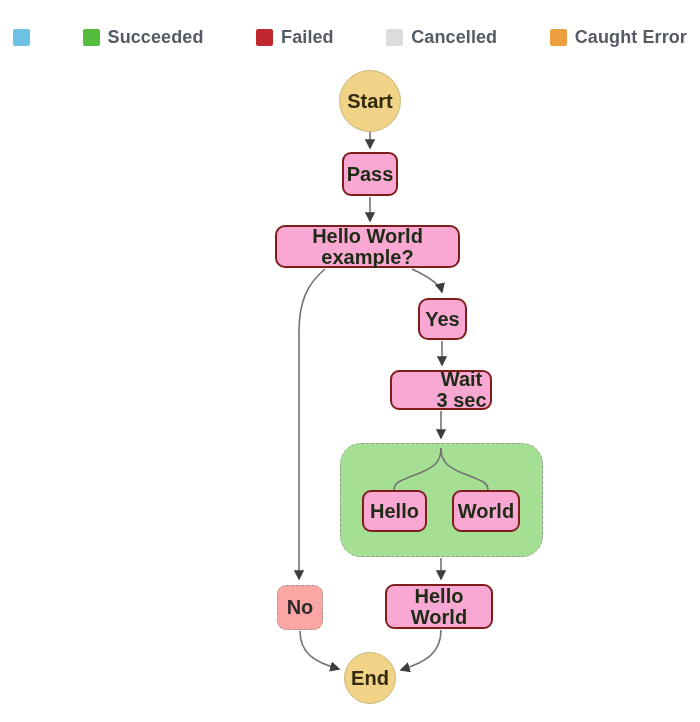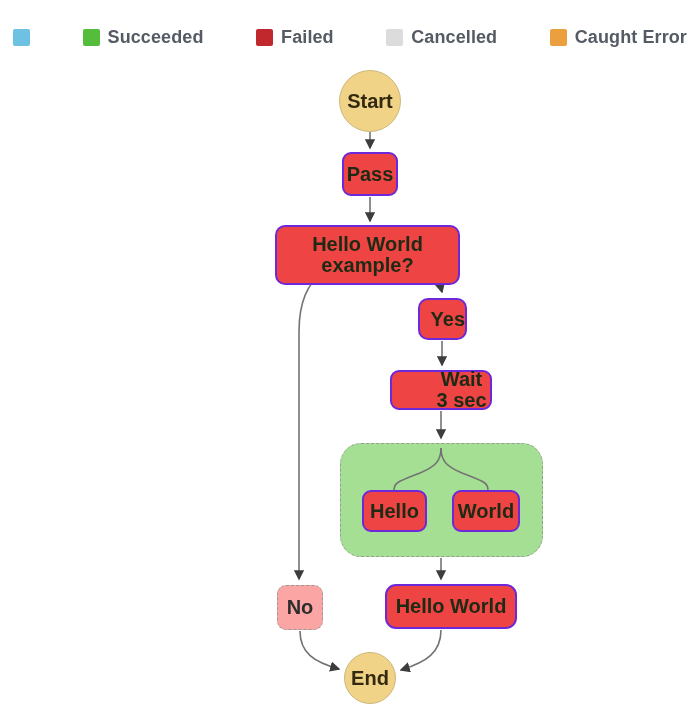--- a/index.html
+++ b/index.html
@@ -70,22 +70,22 @@
     justify-content: center;
     text-align: center;
     font-weight: bold;
     font-size: 20px;
     color: #1d2a14;
     z-index: 3;
     cursor: pointer;
     line-height: 1.05;
   }
   .status-succeeded {
-    background: #ef4444;
-    border: 2px solid #6d28d9;
+    background: #f9a8d4;
+    border: 2px solid #7f1d1d;
     border-radius: 9px;
   }
   .node-terminal {
     background: #f0d387;
     border: 1.5px solid #cdb77e;
     border-radius: 50%;
     color: #33290f;
   }
   .node-not-executed {
     background: #fca5a5;
@@ -100,28 +100,28 @@
     background: #a5df93;
     border: 1.7px dashed #96a092;
     border-radius: 21px;
     z-index: 1;
     cursor: pointer;
   }
 
   
   .n-start  { left: 339px; top: 70px;  width: 62px;  height: 62px; }
   .n-pass   { left: 342px; top: 152px; width: 56px;  height: 44px; }
-  .n-choice { left: 275px; top: 225px; width: 185px; height: 60px; border-radius: 10px; }
-  .n-yes    { left: 418px; top: 298px; width: 49px;  height: 42px; border-radius: 10px; justify-content: flex-end; }
+  .n-choice { left: 275px; top: 225px; width: 185px; height: 43px; border-radius: 10px; }
+  .n-yes    { left: 418px; top: 298px; width: 49px;  height: 42px; border-radius: 10px; }
   .n-wait   { left: 390px; top: 370px; width: 102px; height: 40px; padding-left: 41px; }
   .n-parallel { left: 340px; top: 443px; width: 203px; height: 114px; }
   .n-hello  { left: 362px; top: 490px; width: 65px;  height: 42px; }
   .n-world  { left: 452px; top: 490px; width: 68px;  height: 42px; }
   .n-no     { left: 277px; top: 585px; width: 46px;  height: 45px; }
-  .n-helloworld { left: 385px; top: 584px; width: 132px; height: 45px; border-radius: 11px; }
+  .n-helloworld { left: 385px; top: 584px; width: 108px; height: 45px; }
   .n-end    { left: 344px; top: 652px; width: 52px;  height: 52px; }
 </style>
 </head>
 <body>
 
 <div class="canvas">
 
   <div class="legend">
     <div class="legend-item">
       <span class="legend-swatch" style="background: rgb(109, 194, 227);"></span>

